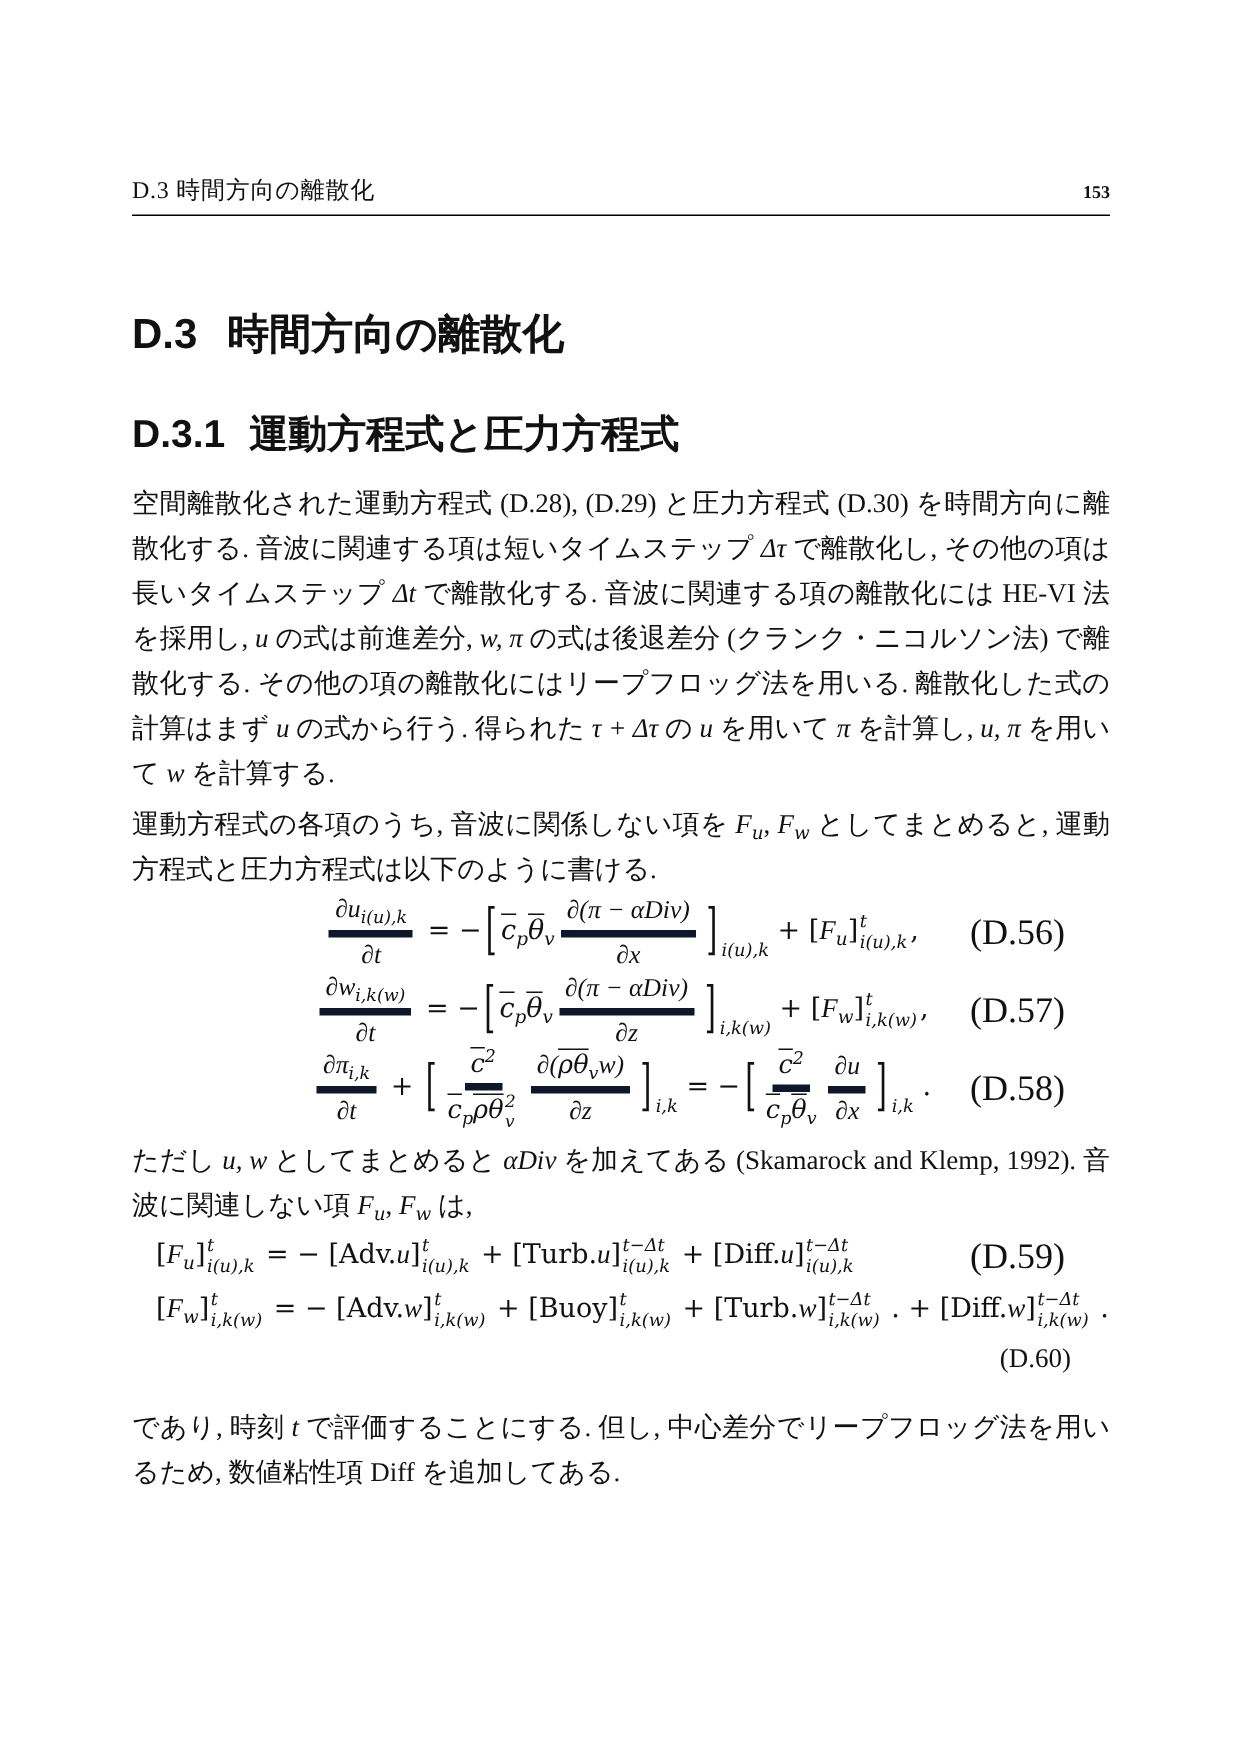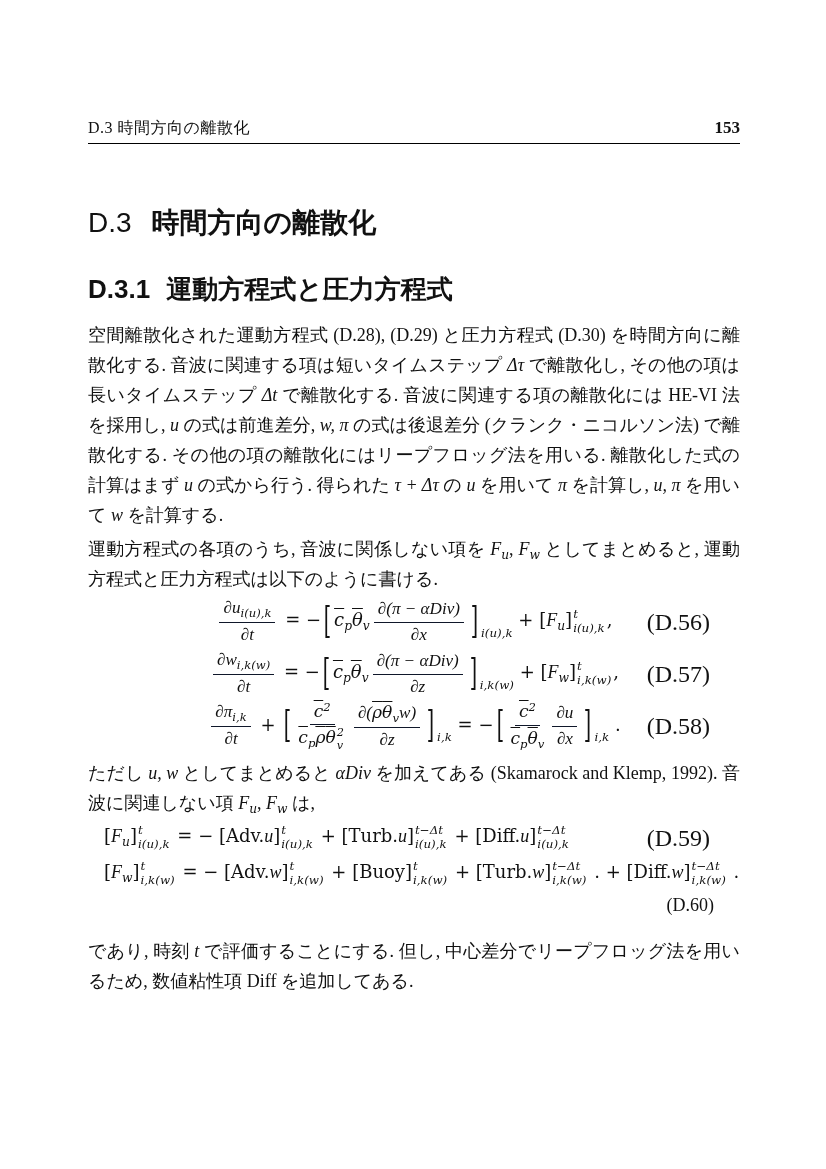--- a/index.html
+++ b/index.html
@@ -13,27 +13,27 @@
   }
   .content{padding:0 86px 0 88px;}
 
   
   .runhead{
     margin-top:82px;
     display:flex;justify-content:space-between;align-items:baseline;
     font-size:16px;line-height:20px;
   }
   .runhead .left{letter-spacing:.5px;}
-  .runhead .pageno{font-weight:bold;font-size:17px;margin-top:36px;}
+  .runhead .pageno{font-weight:bold;font-size:12px;margin-top:36px;}
   .headrule{border:none;border-top:1.5px solid #000;margin:5px 0 0 0;}
 
   
   .sec{margin-top:62px;font-family:"Liberation Sans","DejaVu Sans",sans-serif;
        font-weight:bold;font-size:28px;line-height:34px;display:flex;align-items:baseline;}
-  .sec .num{margin-right:20px;font-weight:400;}
+  .sec .num{margin-right:20px;font-weight:700;}
   .subsec{margin-top:36px;font-family:"Liberation Sans","DejaVu Sans",sans-serif;
        font-weight:bold;font-size:26px;line-height:26px;display:flex;align-items:baseline;}
   .subsec .num{margin-right:16px;font-weight:600;}
 
   
   .para{
     margin:0;margin-top:18px;
     font-size:18px;line-height:30px;
     text-align:justify;
   }
@@ -45,21 +45,21 @@
   .mi{font-family:Liberation Serif, serif;font-style:italic;}
   .mr{font-family:"DejaVu Serif","Liberation Serif",serif;font-style:normal;}
   .msub{font-family:"DejaVu Serif",serif;font-style:italic;font-size:.68em;vertical-align:-.35em;line-height:1;}
   .msup{font-family:"DejaVu Serif",serif;font-style:italic;font-size:.68em;vertical-align:.55em;line-height:1;}
   .bar{font-family:"DejaVu Serif",serif;font-style:italic;text-decoration:overline;}
   .ss{display:inline-flex;flex-direction:column;justify-content:space-between;
       height:2.15em;font-size:.66em;line-height:1;vertical-align:middle;
       font-style:italic;font-family:"DejaVu Serif",serif;margin-left:1px;margin-right:2px;}
   .frac{display:inline-flex;flex-direction:column;align-items:center;vertical-align:middle;
         margin:0 4px;line-height:1.2;font-size:.95em;}
-  .frac>.num{border-bottom:1px solid #0f172a;padding:0 4px 2px 4px;white-space:nowrap;}
+  .frac>.num{border-bottom:5px solid #0f172a;padding:0 4px 2px 4px;white-space:nowrap;}
   .frac>.den{padding-top:2px;white-space:nowrap;}
   .br{display:inline-block;transform:scaleY(2.05) scaleX(1.05);transform-origin:center;
       font-weight:300;margin:0 3px;font-family:"DejaVu Serif",serif;}
   .brwrap{display:inline-flex;align-items:center;}
   .brsub{font-size:.66em;font-style:italic;font-family:"DejaVu Serif",serif;
          line-height:1;vertical-align:-1.25em;display:inline-block;transform:translateY(1.15em);}
 
   
   .eqblock{margin-top:2px;}
   .eqrow{position:relative;display:flex;align-items:center;justify-content:center;

